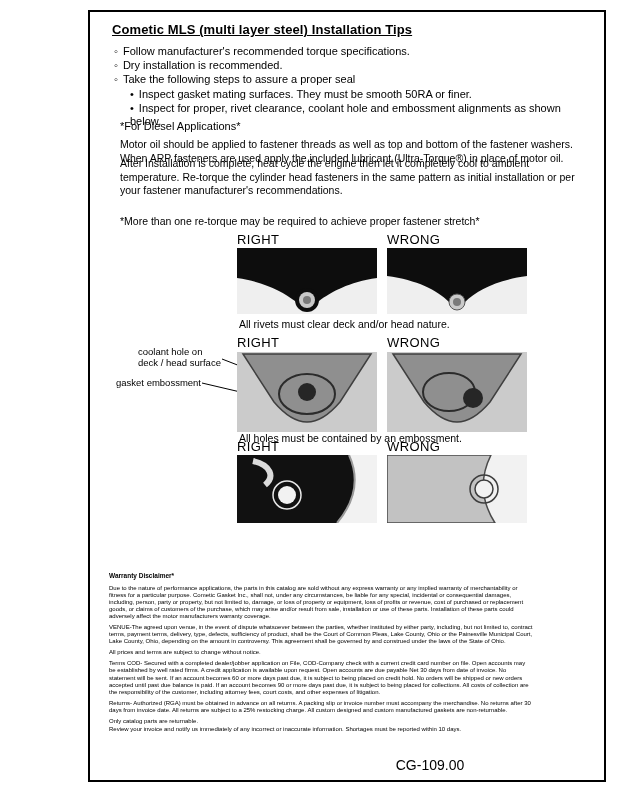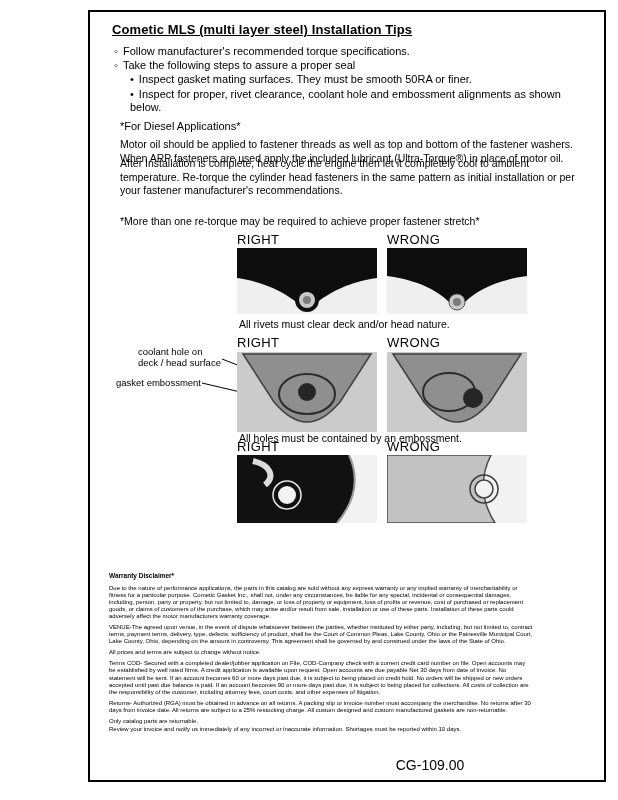--- a/index.html
+++ b/index.html
@@ -54,20 +54,21 @@
 </head>
 <body>
 
 <div class="page">
   <div class="frame">
 
     <div class="title">Cometic MLS (multi layer steel) Installation Tips</div>
 
     <div class="bullets">
       <div class="bullet">Follow manufacturer's recommended torque specifications.</div>
+      <div class="bullet">Dry installation is recommended.</div>
       <div class="bullet">Take the following steps to assure a proper seal</div>
       <div class="subbullet">Inspect gasket mating surfaces.  They must be smooth 50RA or finer.</div>
       <div class="subbullet">Inspect for proper, rivet clearance, coolant hole and embossment alignments as shown below.</div>
     </div>
 
     <div class="diesel-heading">*For Diesel Applications*</div>
     <div class="para p1">Motor oil should be applied to fastener threads as well as top and bottom of the fastener washers. When ARP fasteners are used apply the included lubricant (Ultra-Torque®) in place of motor oil.</div>
     <div class="para p2">After Installation is complete, heat cycle the engine then let it completely cool to ambient temperature. Re-torque the cylinder head fasteners in the same pattern as initial installation or per your fastener manufacturer's recommendations.</div>
     <div class="note">*More than one re-torque may be required to achieve proper fastener stretch*</div>
 

